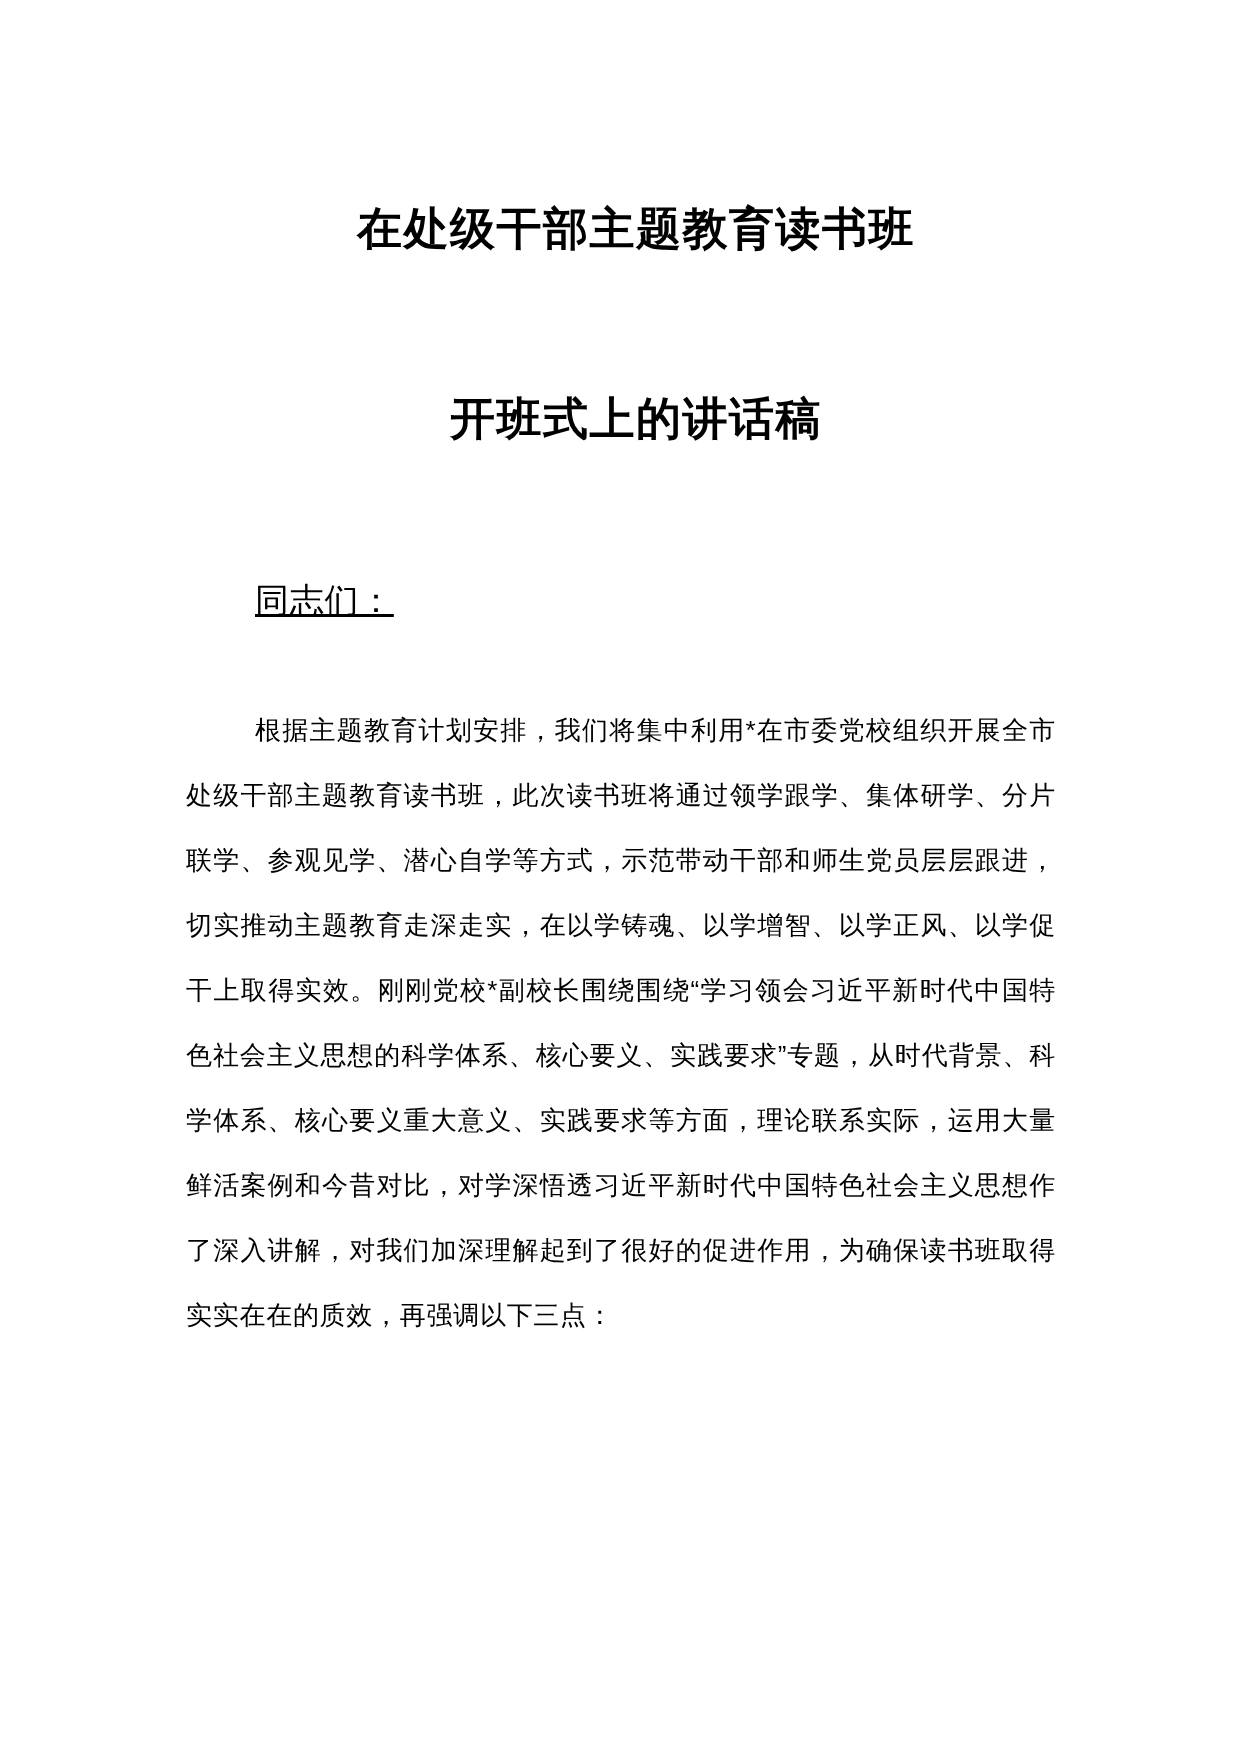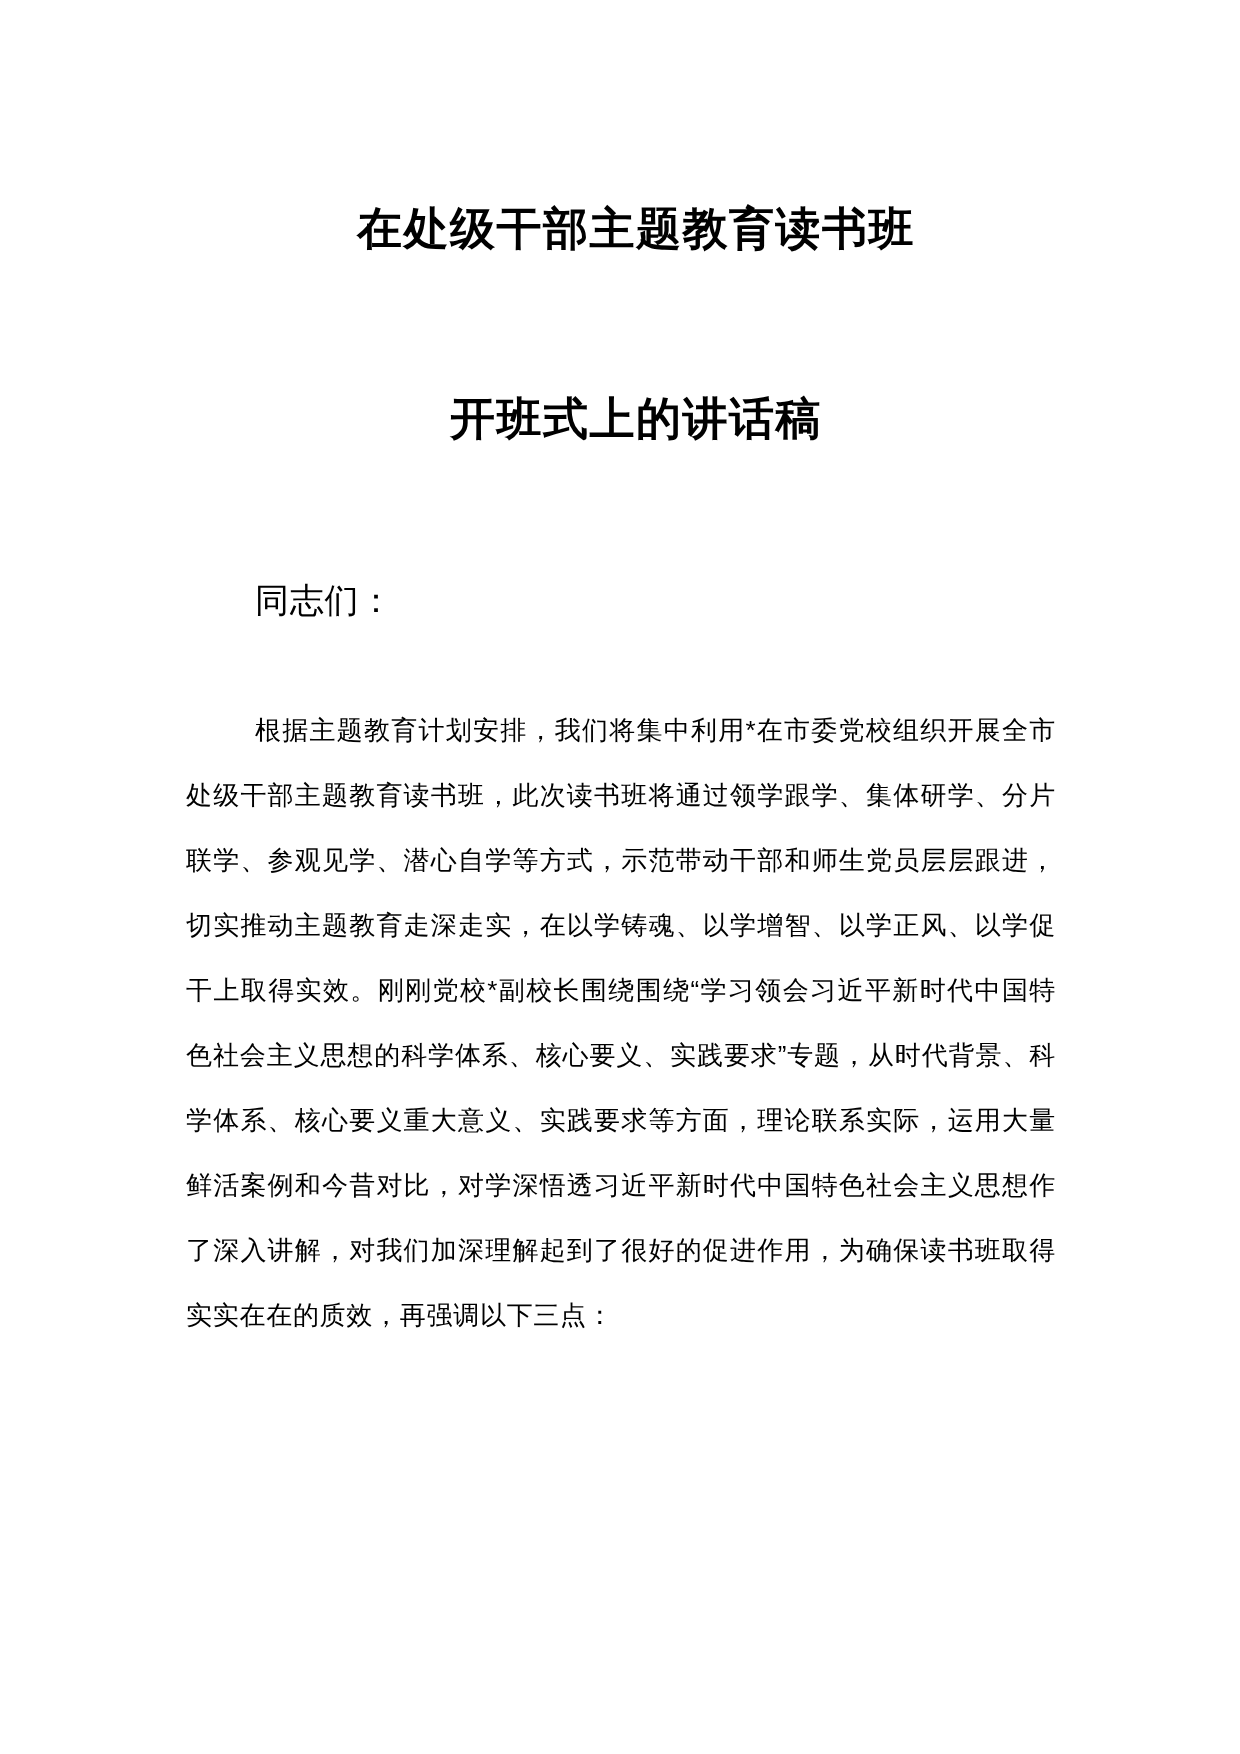--- a/index.html
+++ b/index.html
@@ -30,20 +30,21 @@
   .doc-title.line1 { top: 204px; }
   .doc-title.line2 { top: 394px; font-family: Liberation Serif, serif; }
   .salutation {
     position: absolute;
     top: 568px;
     left: 255px;
     font-size: 34px;
     letter-spacing: 0.7px;
     line-height: 65px;
     white-space: nowrap;
+    text-decoration: underline;
   }
   .body-paragraph {
     position: absolute;
     top: 698px;
     left: 186px;
     width: 870px;
     font-size: 26px;
     line-height: 65px;
     letter-spacing: 0.72px;
     text-align: justify;

